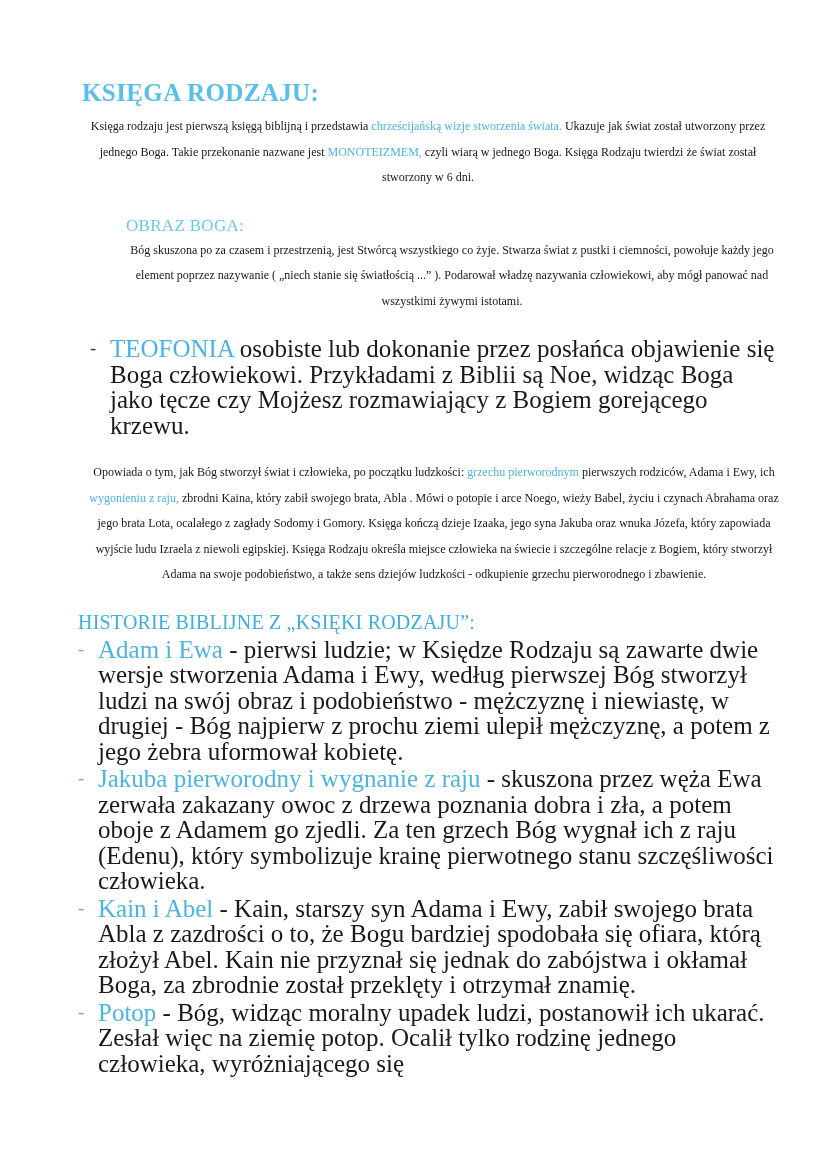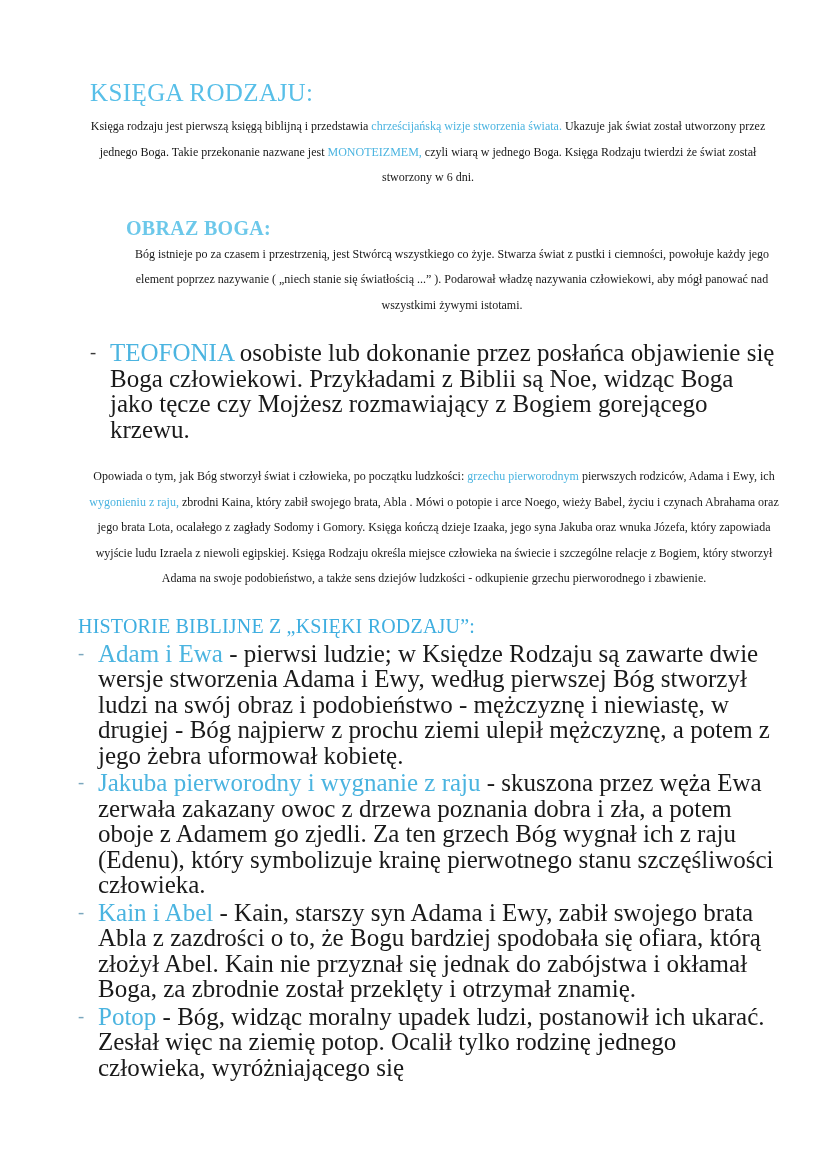--- a/index.html
+++ b/index.html
@@ -19,39 +19,39 @@
     position: relative;
     width: 828px;
     height: 1171px;
     background: #ffffff;
     box-sizing: border-box;
     padding: 78px 48px 0 78px;
   }
 
   h1.doc-title {
     font-size: 25px;
-    font-weight: normal;
+    font-weight: bold;
     letter-spacing: 0.4px;
     color: #58bfe8;
-    margin: 0 0 6px 12px;
+    margin: 0 0 6px 4px;
     line-height: 1.2;
   }
 
   h2.section-head {
     font-size: 20px;
     font-weight: normal;
     letter-spacing: 0.2px;
     color: #3eaee0;
     margin: 0 0 2px 0;
     line-height: 1.25;
   }
 
   h3.sub-head {
-    font-size: 20px;
-    font-weight: bold;
+    font-size: 17px;
+    font-weight: normal;
     letter-spacing: 0.3px;
     color: #6cc8ea;
     margin: 0 0 1px 0;
     line-height: 1.3;
   }
 
   p.body-text {
     font-size: 12px;
     line-height: 25.5px;
     margin: 0;
@@ -112,21 +112,21 @@
 <div class="page">
 
   <h1 class="doc-title">KSIĘGA RODZAJU:</h1>
 
   <div class="block-intro">
     <p class="body-text"><span>Księga rodzaju jest pierwszą księgą biblijną i przedstawia </span><span class="term">chrześcijańską wizje stworzenia świata.</span><span> Ukazuje jak świat został utworzony przez jednego Boga. Takie przekonanie nazwane jest </span><span class="term">MONOTEIZMEM,</span><span> czyli wiarą w jednego Boga. Księga Rodzaju twierdzi że świat został stworzony w 6 dni.</span></p>
   </div>
 
   <div class="indent-block">
     <h3 class="sub-head">OBRAZ BOGA:</h3>
-    <p class="body-text">Bóg istnieje po za czasem i przestrzenią, jest Stwórcą wszystkiego co żyje. Stwarza świat z pustki i ciemności, powołuje każdy jego element poprzez nazywanie ( „niech stanie się światłością ...” ). Podarował władzę nazywania człowiekowi, aby mógł panować nad wszystkimi żywymi istotami.</p>
+    <p class="body-text">Bóg skuszona po za czasem i przestrzenią, jest Stwórcą wszystkiego co żyje. Stwarza świat z pustki i ciemności, powołuje każdy jego element poprzez nazywanie ( „niech stanie się światłością ...” ). Podarował władzę nazywania człowiekowi, aby mógł panować nad wszystkimi żywymi istotami.</p>
   </div>
 
   <div class="teofonia-block">
     <div class="bullet-row">
       <span class="dash">-</span>
       <span class="btext"><span class="term">TEOFONIA</span><span> osobiste lub dokonanie przez posłańca objawienie się Boga człowiekowi. Przykładami z Biblii są Noe, widząc Boga jako tęcze czy Mojżesz rozmawiający z Bogiem gorejącego krzewu.</span></span>
     </div>
   </div>
 
   <div class="block-overview">

